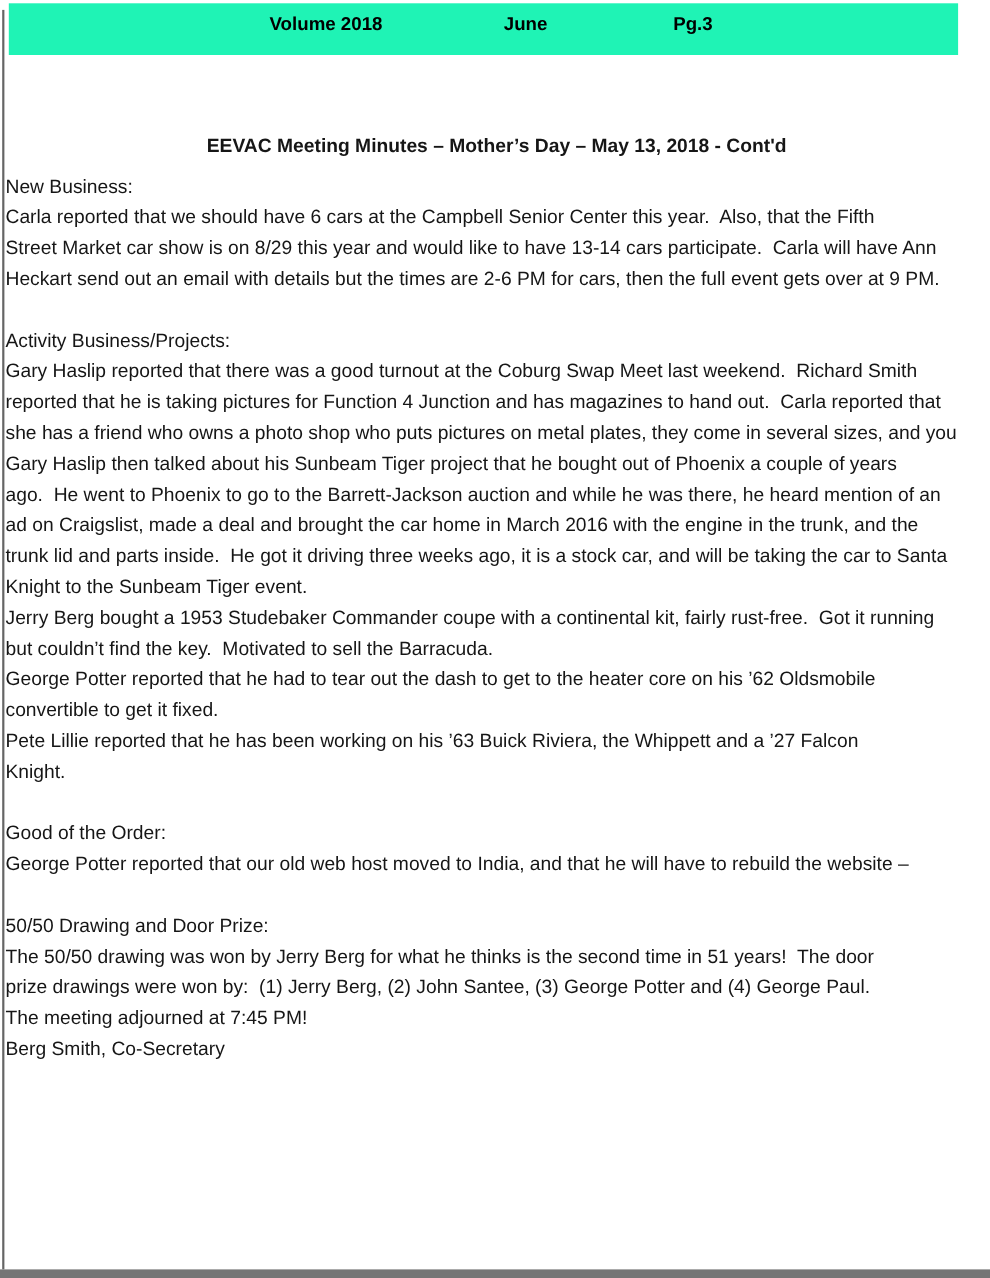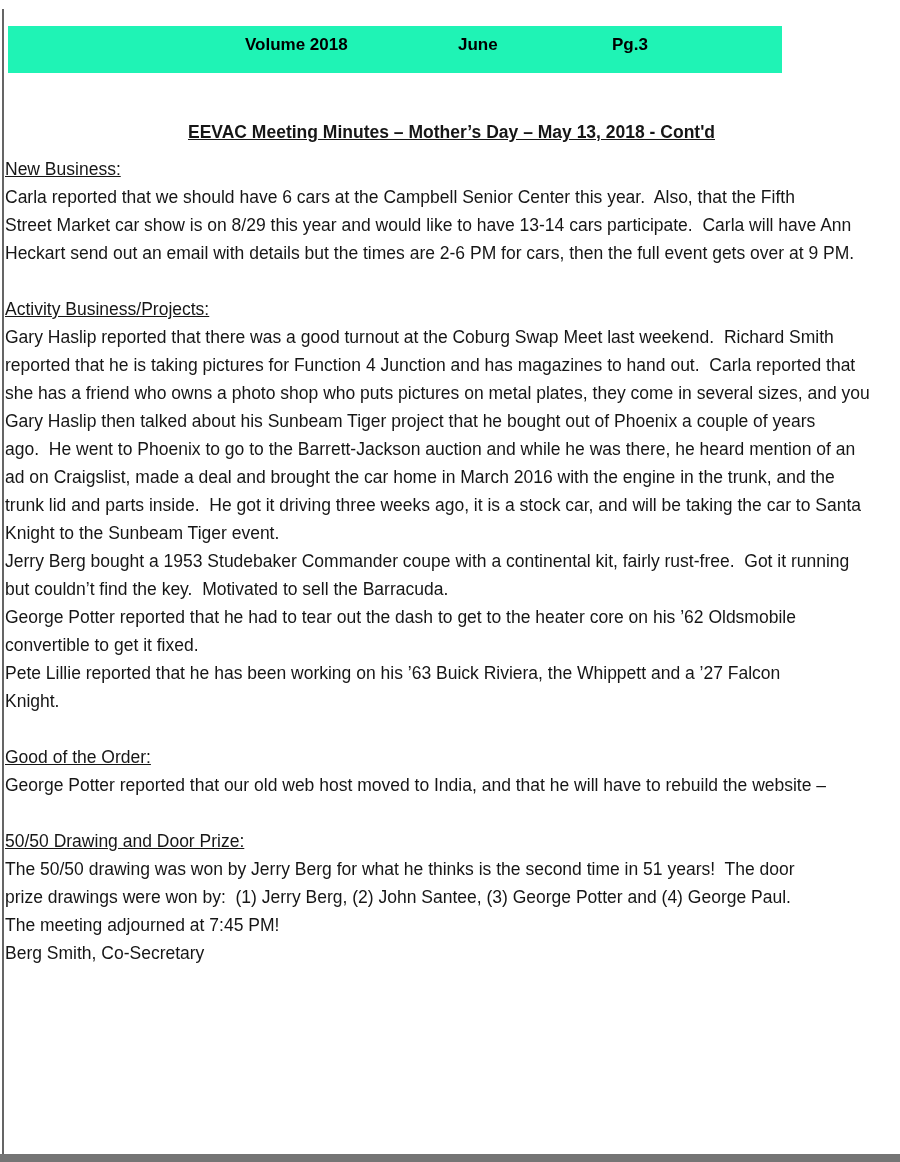--- a/index.html
+++ b/index.html
@@ -16,22 +16,22 @@
   }
   .edge-line {
     position: absolute;
     left: 2px; top: 9px;
     width: 2px; height: 1145px;
     background: var(--edge-line, #4a4a4a);
     opacity: 0.85;
   }
   .header-bar {
     position: absolute;
-    left: 8px; top: 26px;
-    width: 774px; height: 47px;
+    left: 8px; top: 3px;
+    width: 863px; height: 47px;
     background: var(--header-bar, #1FF3B5);
   }
   .hdr {
     position: absolute;
     top: 9px;
     font-size: 17px;
     font-weight: bold;
     color: #000;
     white-space: pre;
   }
@@ -40,32 +40,31 @@
   .hdr-page   { left: 604px; }
   .content {
     position: absolute;
     left: 5px; top: 118px;
     width: 893px;
     color: #161616;
   }
   .doc-title {
     text-align: center;
     font-weight: bold;
-    text-decoration: underline;
     font-size: 17.5px;
     line-height: 28px;
     margin-bottom: 9px;
     white-space: pre;
   }
   .line {
     font-size: 17.5px;
     line-height: 28px;
     white-space: pre;
   }
-  .line.heading { text-decoration: underline; }
+  .line.heading { }
   .line.indent  { }
   .footer-bar {
     position: absolute;
     left: 0; bottom: 0;
     width: 900px; height: 8px;
     background: var(--footer-bar, #757575);
   }
 </style>
 </head>
 <body>

